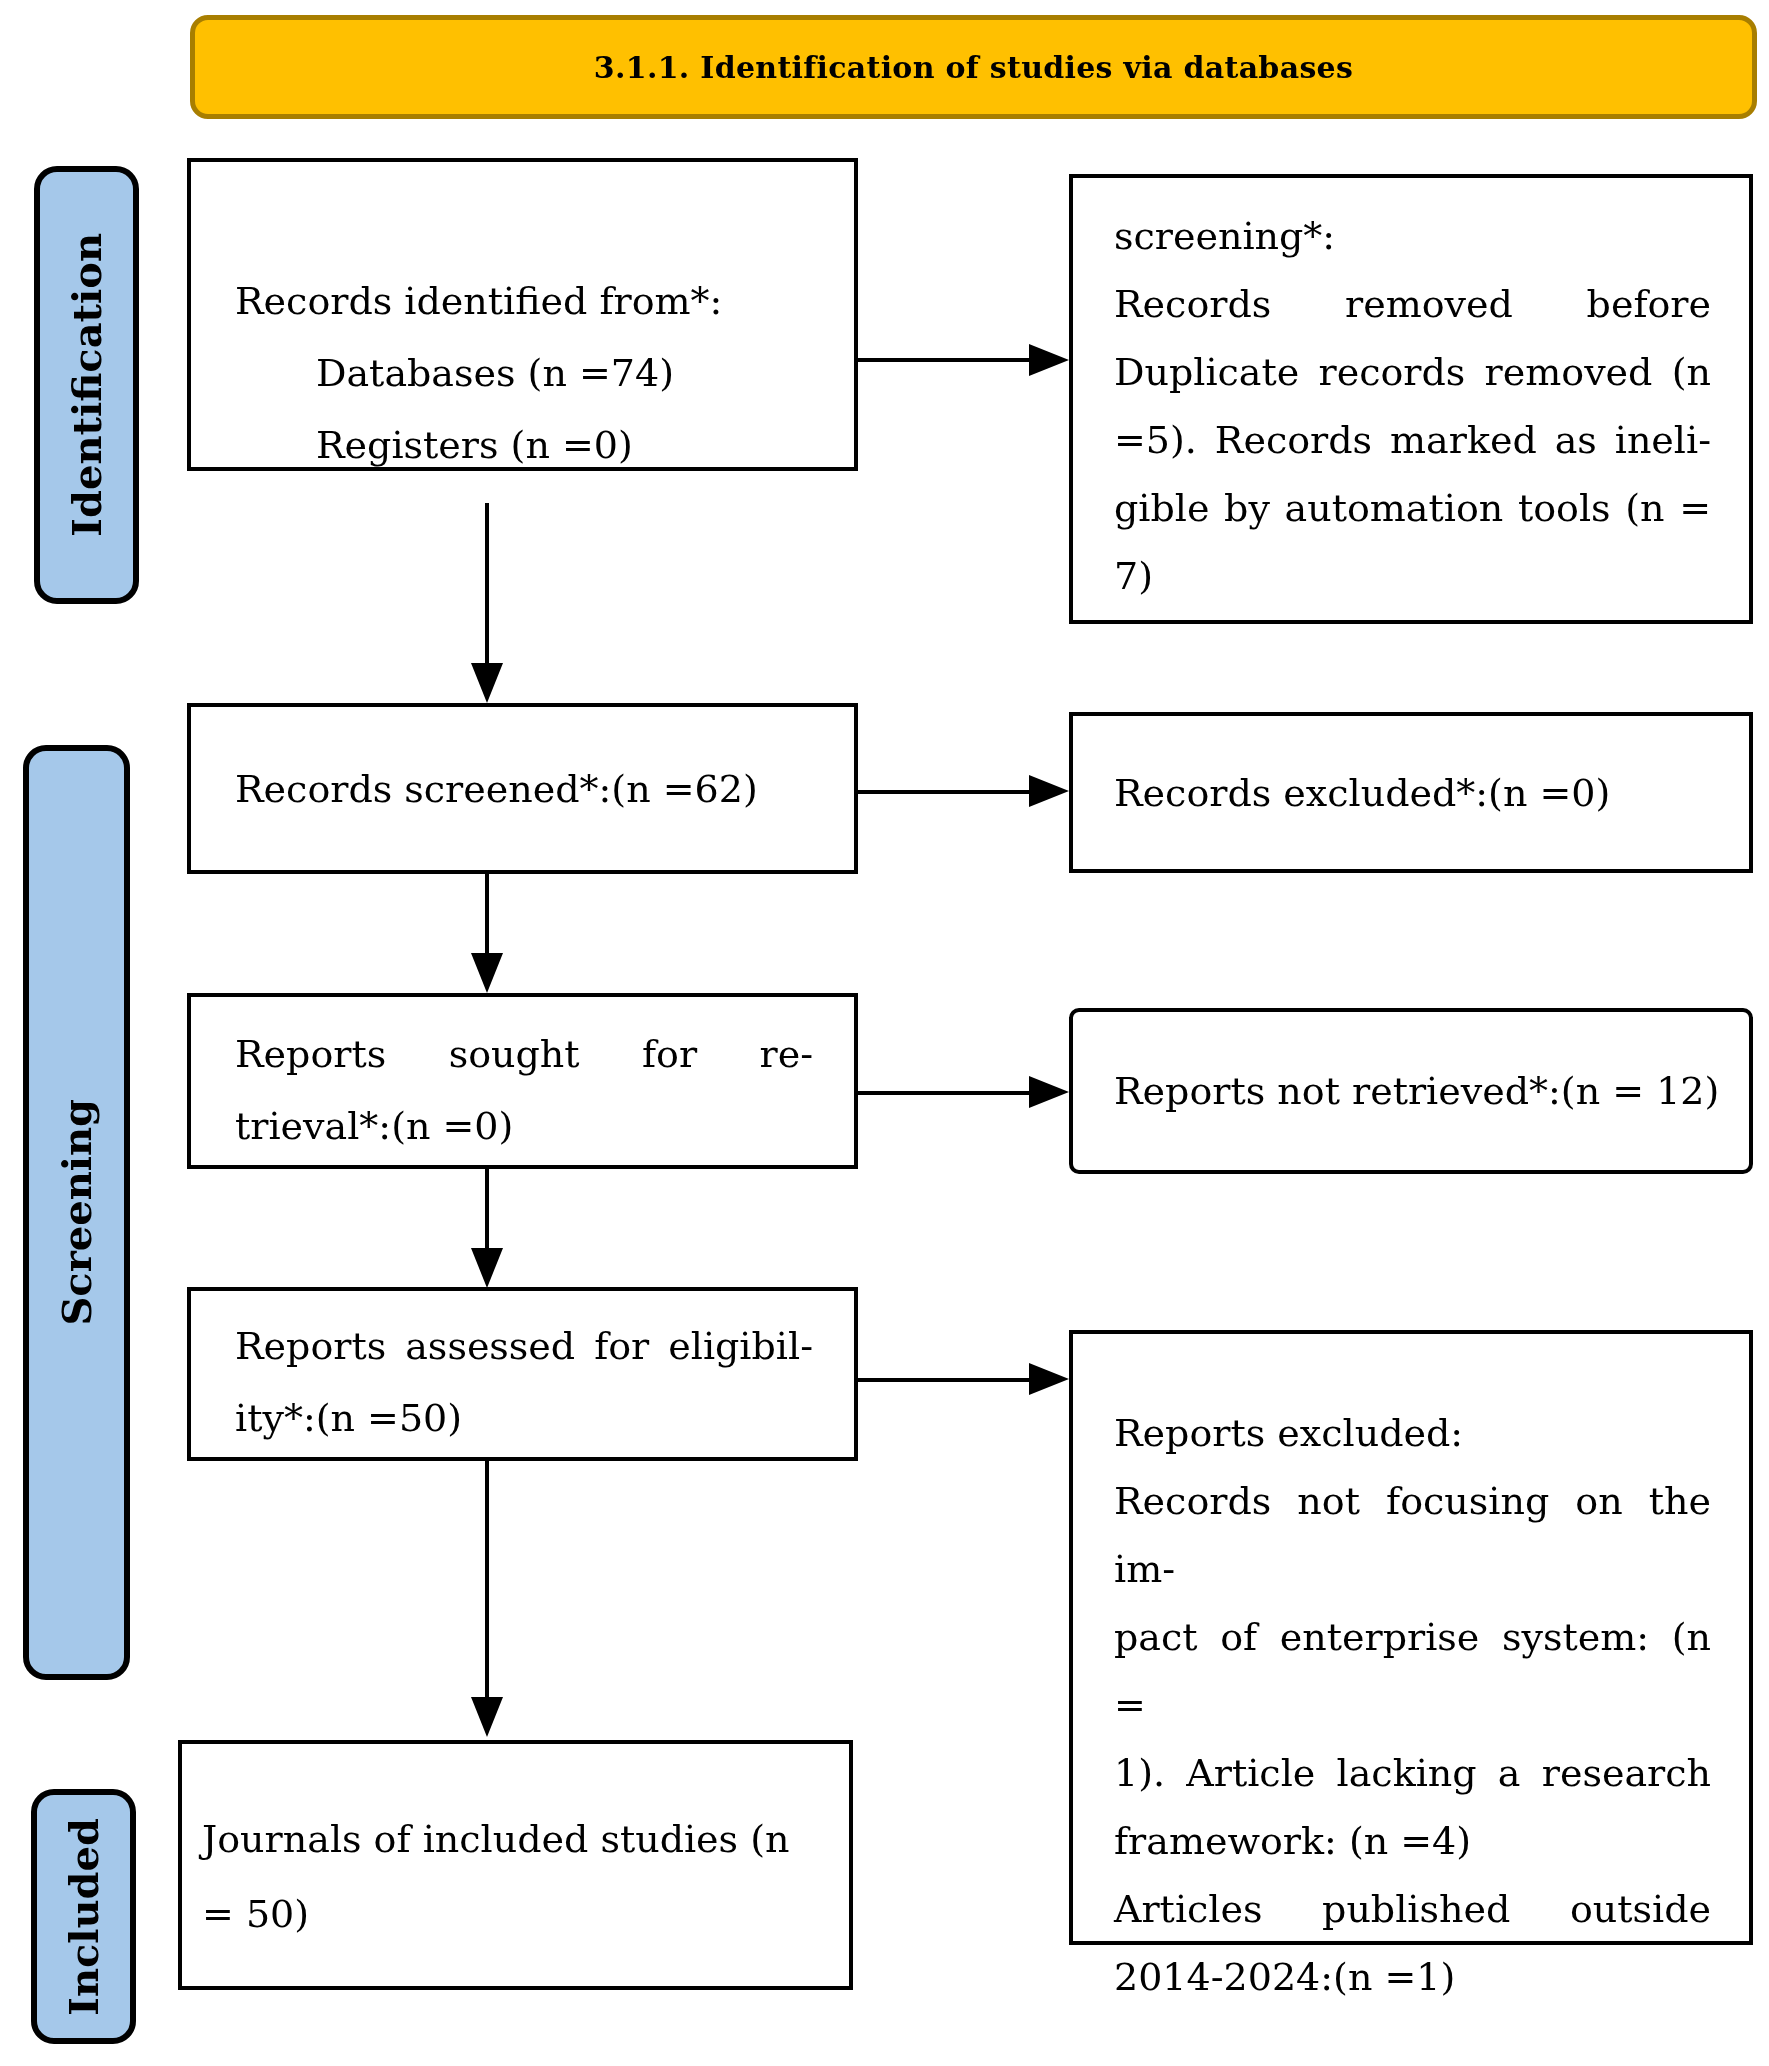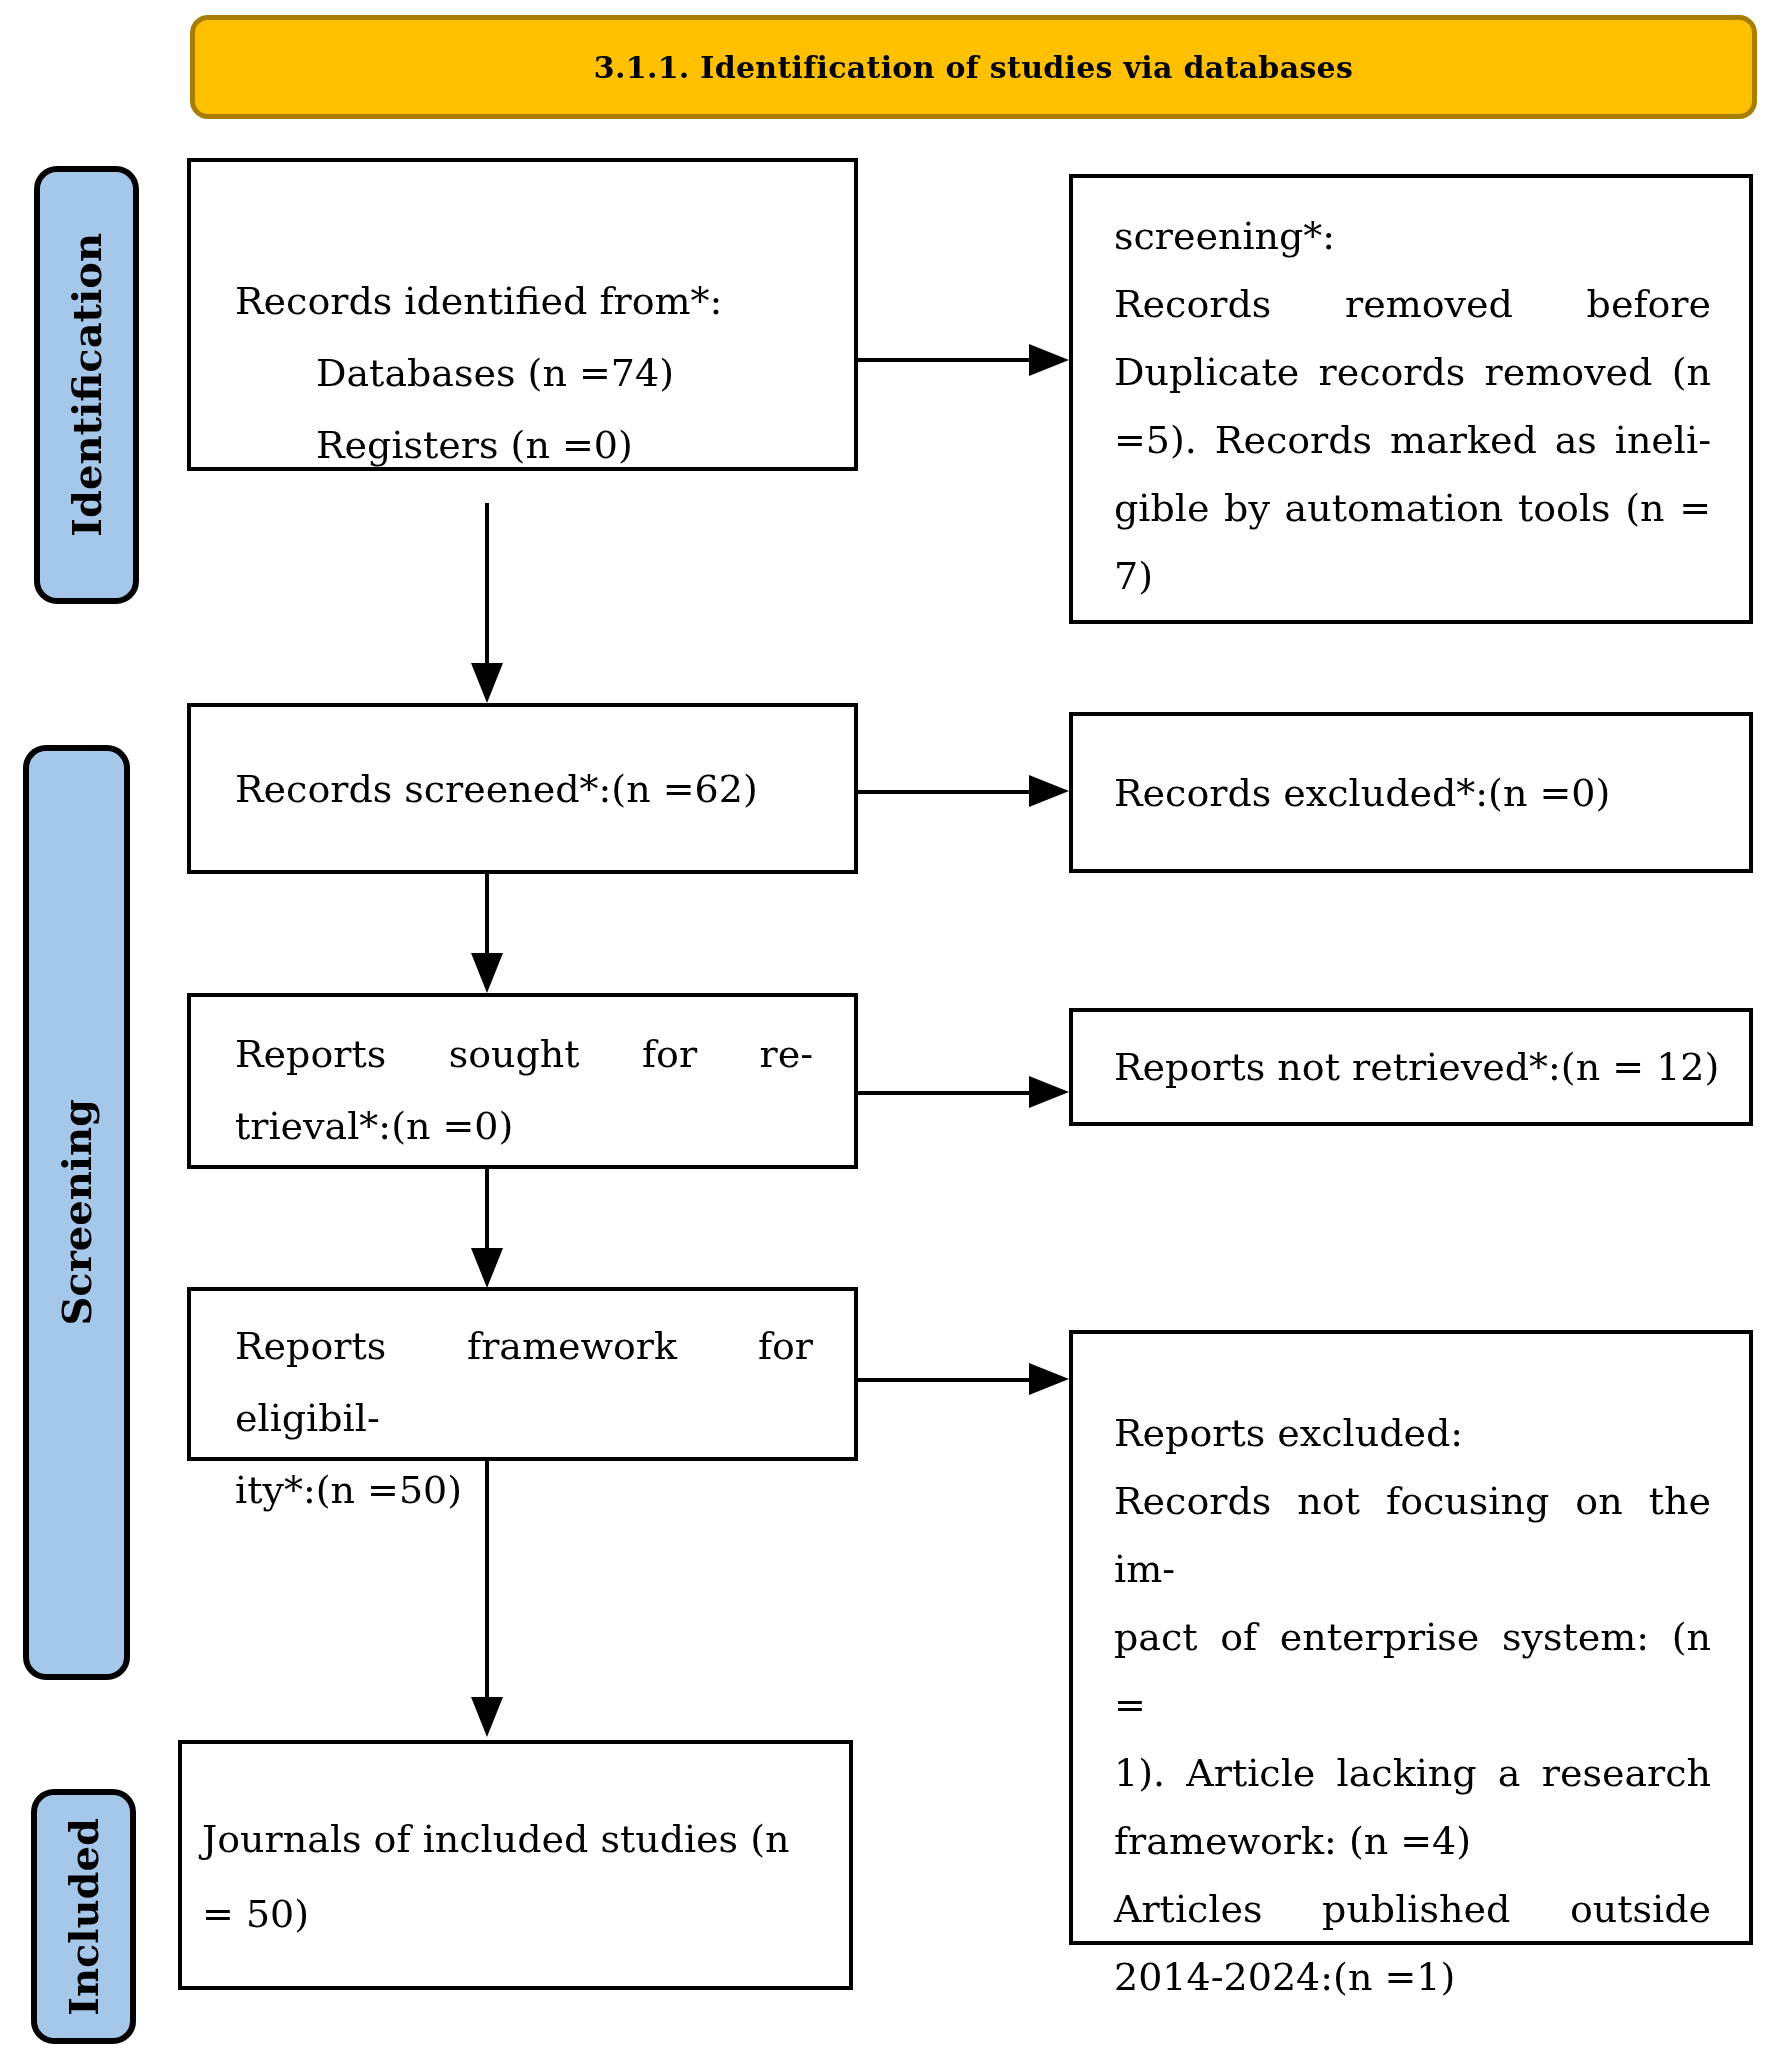--- a/index.html
+++ b/index.html
@@ -45,21 +45,21 @@
   .indent { padding-left: 81px; box-sizing: border-box; }
 
   #box-l1 { left: 187px; top: 158px;  width: 671px;  height: 313px; padding: 103px 31px 0 44px; }
   #box-l2 { left: 187px; top: 703px; width: 671px;  height: 171px; display: flex; align-items: center; padding-left: 44px; }
   #box-l3 { left: 187px; top: 993px; width: 671px;  height: 176px; padding: 20.5px 41px 0 44px; }
   #box-l4 { left: 187px; top: 1287px; width: 671px;  height: 174px; padding: 19px 41px 0 44px; }
   #box-l5 { left: 178px; top: 1740px; width: 675px;  height: 250px; padding: 58px 41px 0 20px; line-height: 75px; }
 
   #box-r1 { left: 1069px; top: 174px;  width: 684px; height: 450px; padding: 24px 38px 0 41px; line-height: 68px; }
   #box-r2 { left: 1069px; top: 712px; width: 684px; height: 161px; display: flex; align-items: center; padding-left: 41px; }
-  #box-r3 { left: 1069px; top: 1008px; width: 684px; height: 118px; display: flex; align-items: center; padding-left: 41px; }
+  #box-r3 { left: 1069px; top: 1008px; width: 684px; height: 166px; display: flex; align-items: center; padding-left: 41px; border-radius: 10px; }
   #box-r4 { left: 1069px; top: 1330px; width: 684px; height: 615px; padding: 65px 38px 0 41px; line-height: 68px; }
 
   
   .shaft-h { position: absolute; height: 4.1px; background: var(--arrow-color, #000); }
   .shaft-v { position: absolute; width: 4.1px;  background: var(--arrow-color, #000); }
   .head-right {
     position: absolute; width: 0; height: 0;
     border-top: 16.4px solid transparent; border-bottom: 16.4px solid transparent;
     border-left: 40px solid var(--arrow-color, #000);
   }
@@ -97,21 +97,21 @@
   <div class="fbox" id="box-l2">
     <div class="line">Records screened*:(n =62)</div>
   </div>
 
   <div class="fbox" id="box-l3">
     <div class="line just">Reports sought for re-</div>
     <div class="line">trieval*:(n =0)</div>
   </div>
 
   <div class="fbox" id="box-l4">
-    <div class="line just">Reports framework for eligibil-</div>
+    <div class="line just">Reports assessed for eligibil-</div>
     <div class="line">ity*:(n =50)</div>
   </div>
 
   <div class="fbox" id="box-l5">
     <div class="line">Journals of included studies (n</div>
     <div class="line">= 50)</div>
   </div>
 
   <div class="fbox" id="box-r1">
     <div class="line">screening*:</div>

